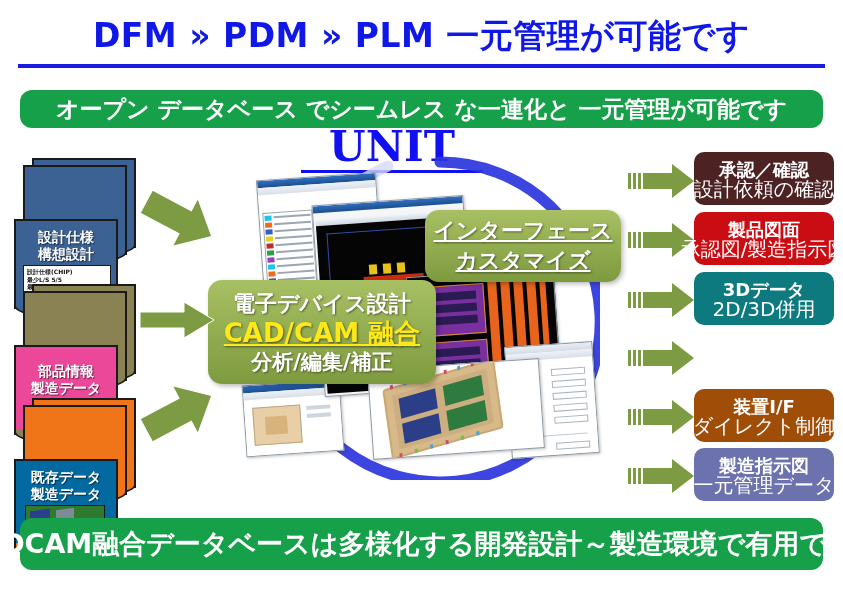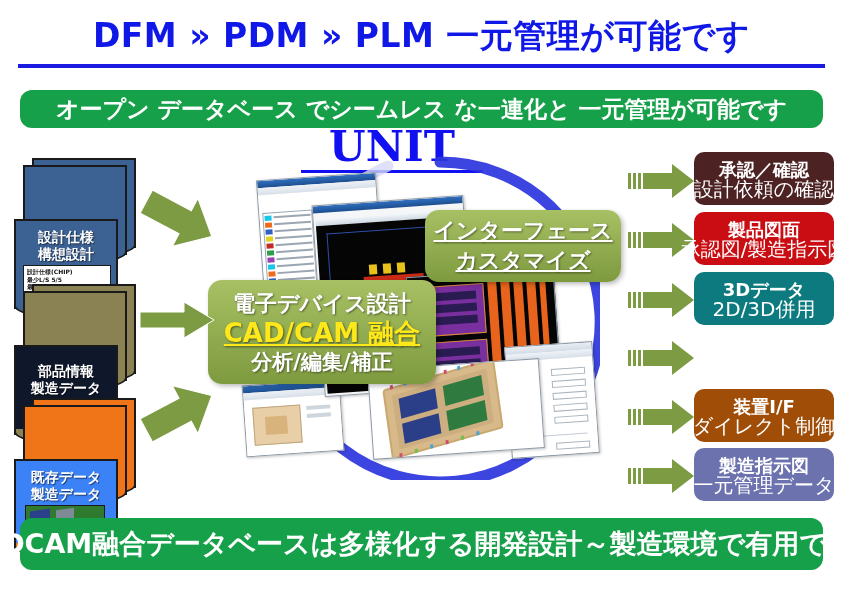--- a/index.html
+++ b/index.html
@@ -357,36 +357,36 @@
     </div>
   </div>
 
   <div class="docstack" style="left:14px;top:284px;">
     <div class="doc b1" style="background:#8a8253">
         <div class="curl" style="background:#8a8253"></div>
       </div>
     <div class="doc b2" style="background:#8a8253">
         <div class="curl" style="background:#8a8253"></div>
       </div>
-    <div class="doc b3" style="background:#0f172a">
+    <div class="doc b3" style="background:#ec4899">
       <div class="curl" style="background:#8a8253"></div>
       <div class="doc-title" style="top:16px">
         <span>部品情報</span><br><span>製造データ</span>
       </div>
     </div>
   </div>
 
   <div class="docstack" style="left:14px;top:398px;">
     <div class="doc b1" style="background:#ef7518">
         <div class="curl" style="background:#ef7518"></div>
       </div>
     <div class="doc b2" style="background:#ef7518">
         <div class="curl" style="background:#ef7518"></div>
       </div>
-    <div class="doc b3" style="background:#3b82f6">
+    <div class="doc b3" style="background:#0369a1">
       <div class="curl" style="background:#ef7518"></div>
       <div class="doc-title">
         <span>既存データ</span><br><span>製造データ</span>
       </div>
       <div class="chipimg">
         <i style="left:4px;top:4px;width:20px;height:14px;background:#2c3f8a;transform:skewY(-8deg);"></i>
         <i style="left:30px;top:3px;width:18px;height:12px;background:#7e8a96;transform:skewY(-8deg);"></i>
         <i style="left:44px;top:14px;width:22px;height:12px;background:#3a6fc4;transform:skewY(-8deg);"></i>
         <i style="left:6px;top:20px;width:16px;height:8px;background:#8f9aa6;transform:skewY(-8deg);"></i>
         <i style="left:26px;top:18px;width:10px;height:9px;background:#d4d8dc;transform:skewY(-8deg);"></i>

